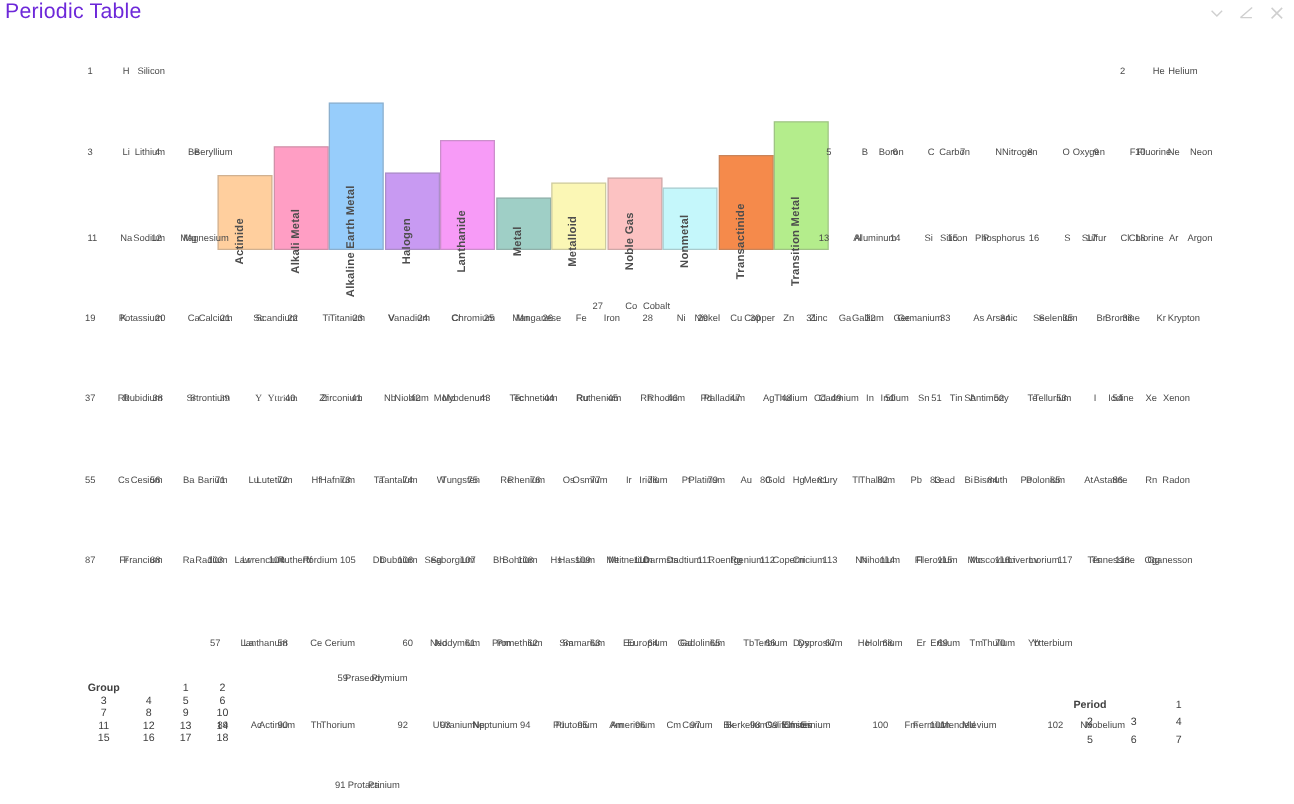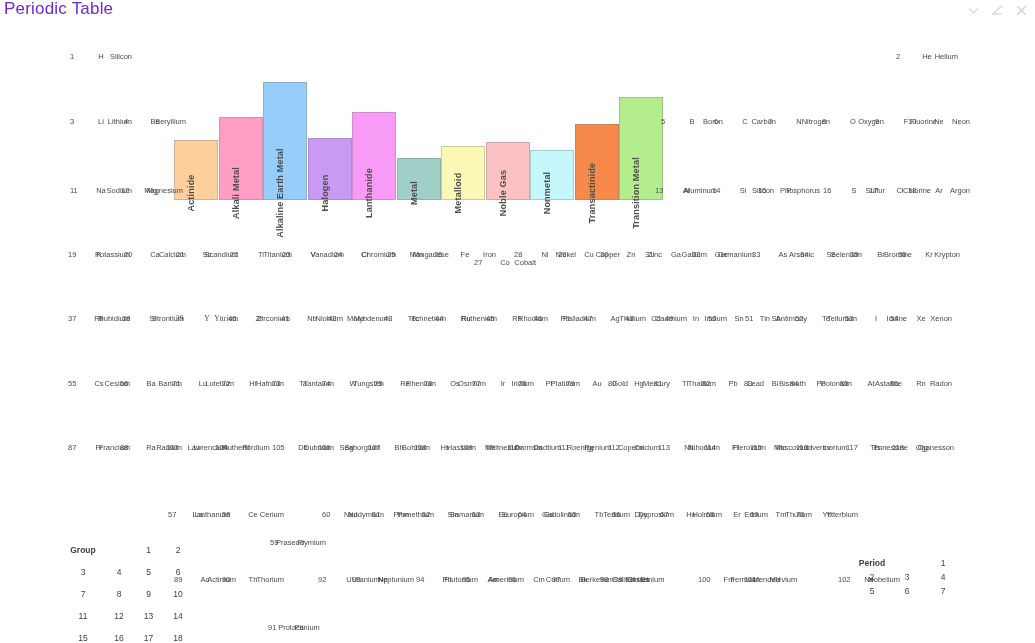--- a/index.html
+++ b/index.html
@@ -63,21 +63,21 @@
   .cell .nam{left:0;width:62px;text-align:right;}
   .cell.wide .nam{text-align:center;width:50px;left:6px;}
 
   
   .legend{position:absolute;font-size:8.5px;color:#404040;}
   .legend .hd{font-weight:bold;}
   .legend .grid{display:grid;}
   .legend .grid div{text-align:center;}
 
   #group-legend{left:62px;top:545px;}
-  #group-legend .grid{grid-template-columns:42px 30px 29px 30px;row-gap:12px;}
+  #group-legend .grid{grid-template-columns:42px 30px 29px 30px;row-gap:0;}
   #period-legend{left:855px;top:558px;}
   #period-legend .grid{grid-template-columns:34px 36px 36px;row-gap:4px;}
 </style>
 </head>
 <body>
 
 <div id="app">
 
   <div class="title">Periodic Table</div>
 
@@ -261,21 +261,21 @@
       <div class="cell" style="left: 387px; top: 250px;">
         <span class="num">25</span>
         <span class="sym">Mn</span>
         <span class="nam">Manganese</span>
       </div>
       <div class="cell" style="left: 434px; top: 250px;">
         <span class="num">26</span>
         <span class="sym">Fe</span>
         <span class="nam">Iron</span>
       </div>
-      <div class="cell" style="left: 474px; top: 258px; text-decoration: underline;">
+      <div class="cell" style="left: 474px; top: 240px; text-decoration: underline;">
         <span class="num">27</span>
         <span class="sym">Co</span>
         <span class="nam">Cobalt</span>
       </div>
       <div class="cell" style="left: 514px; top: 250px;">
         <span class="num">28</span>
         <span class="sym">Ni</span>
         <span class="nam">Nickel</span>
       </div>
       <div class="cell" style="left: 558px; top: 250px;">

